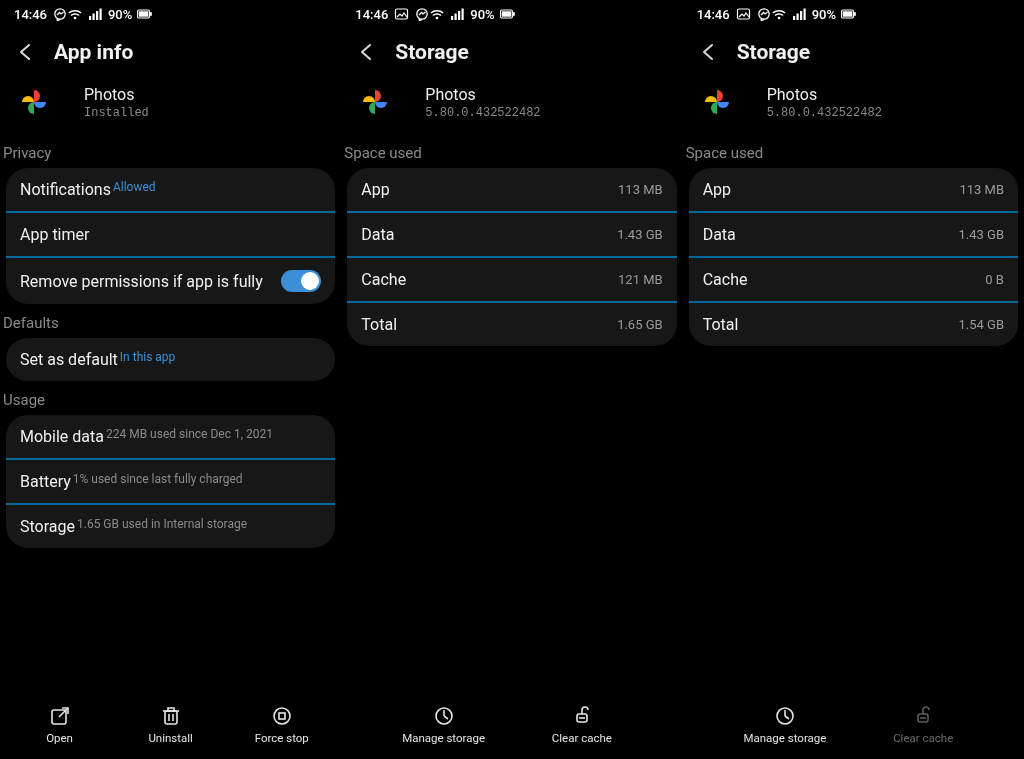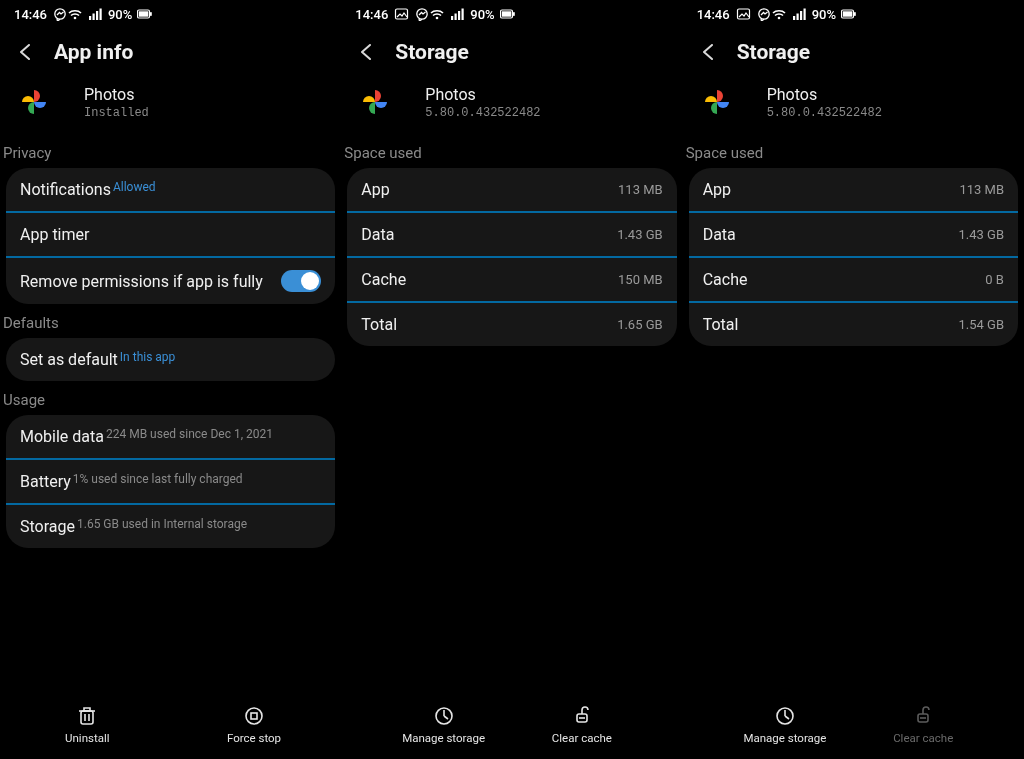--- a/index.html
+++ b/index.html
@@ -212,20 +212,28 @@
           <div class="row-sub gray">1.65 GB used in Internal storage</div>
         </div>
       </div>
     </div>
   </div>
 
   <div class="bottom-bar">
     <div class="bb-item">
       <span class="bb-icon">
           <svg width="22" height="22">
+            <use href="#open-icon"></use>
+          </svg>
+        </span>
+      <span>Open</span>
+    </div>
+    <div class="bb-item">
+      <span class="bb-icon">
+          <svg width="22" height="22">
             <use href="#trash-icon"></use>
           </svg>
         </span>
       <span>Uninstall</span>
     </div>
     <div class="bb-item">
       <span class="bb-icon">
           <svg width="22" height="22">
             <use href="#stop-icon"></use>
           </svg>
@@ -297,21 +305,21 @@
       <div class="row">
         <span class="row-title">App</span>
         <span class="row-val">113 MB</span>
       </div>
       <div class="row sep">
         <span class="row-title">Data</span>
         <span class="row-val">1.43 GB</span>
       </div>
       <div class="row sep">
         <span class="row-title">Cache</span>
-        <span class="row-val">150 MB</span>
+        <span class="row-val">121 MB</span>
       </div>
       <div class="row sep">
         <span class="row-title">Total</span>
         <span class="row-val">1.65 GB</span>
       </div>
     </div>
   </div>
 
   <div class="bottom-bar two">
     <div class="bb-item">

